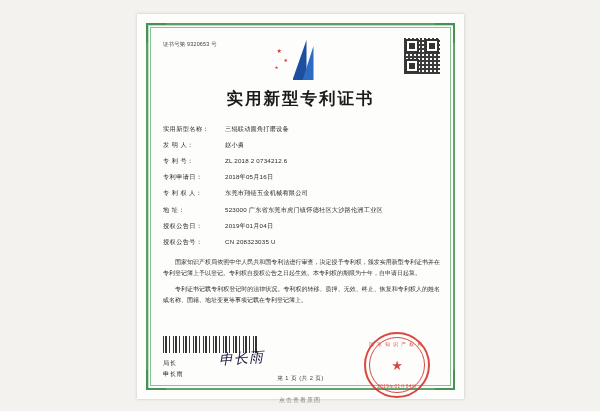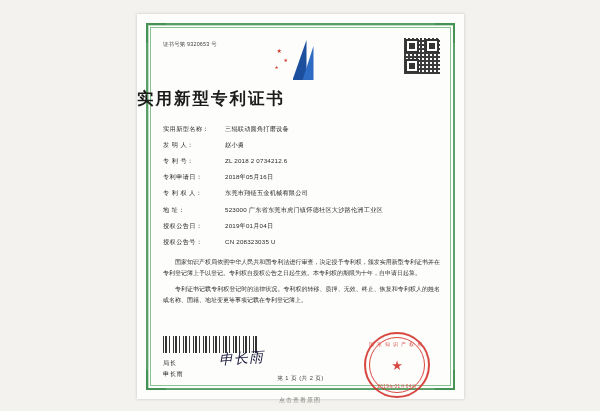--- a/index.html
+++ b/index.html
@@ -142,20 +142,21 @@
   }
   .emblem .s1 { left: 4px; top: 10px; }
   .emblem .s2 { left: 11px; top: 19px; font-size: 5px; }
   .emblem .s3 { left: 2px; top: 27px; font-size: 4.5px; }
 
   .title {
     position: absolute;
     left: 0;
     right: 0;
     top: 74px;
+    text-align: center;
     font-family: "DejaVu Sans", sans-serif;
     font-size: 16.5px;
     font-weight: bold;
     color: #1b1b1b;
     letter-spacing: 2px;
   }
 
   .fields {
     position: absolute;
     left: 26px;

